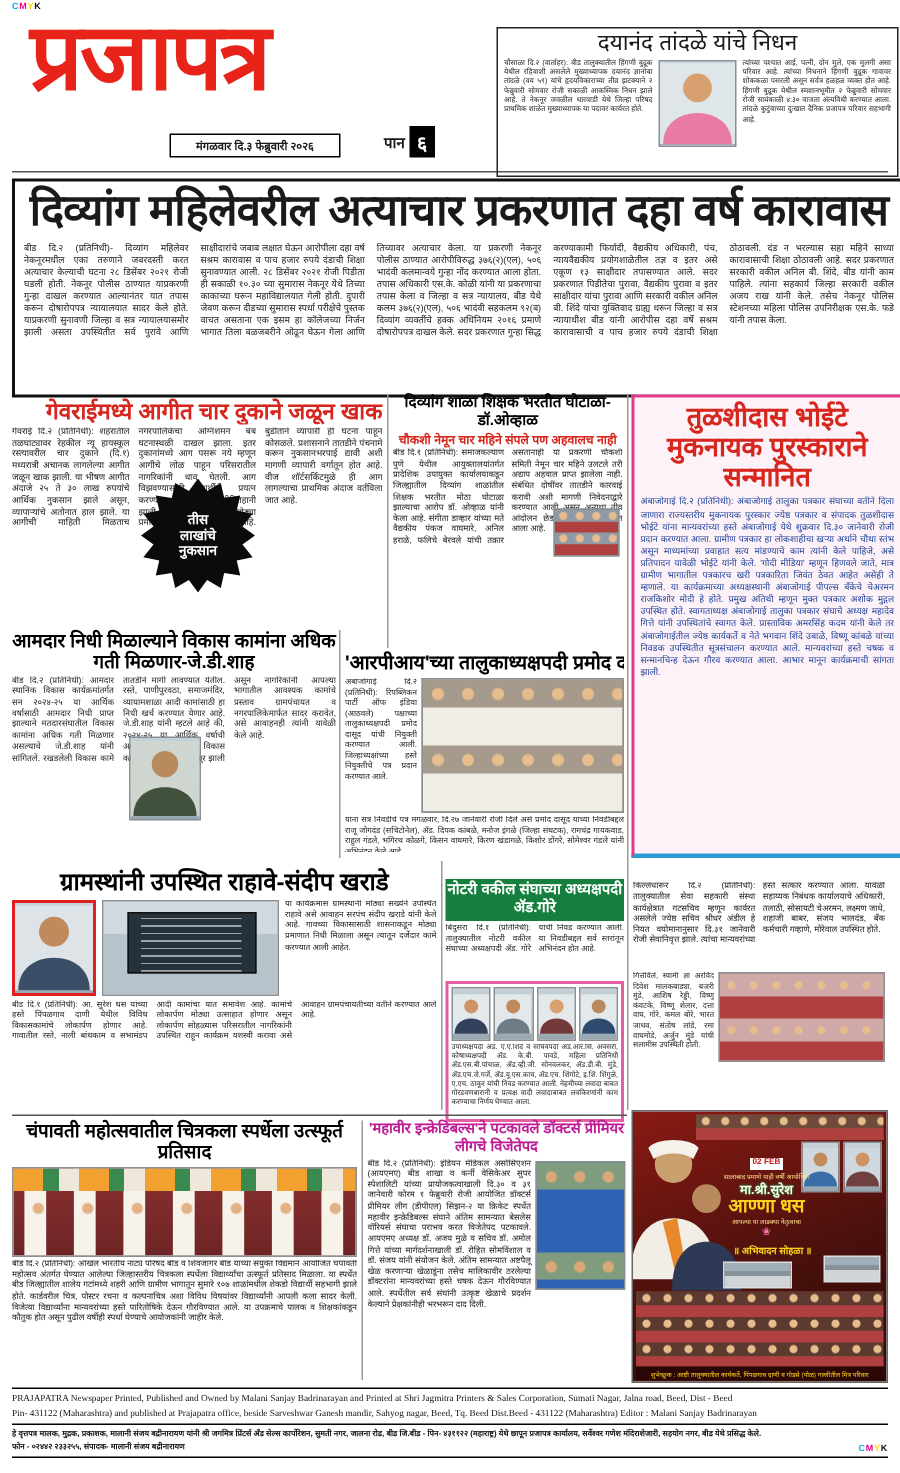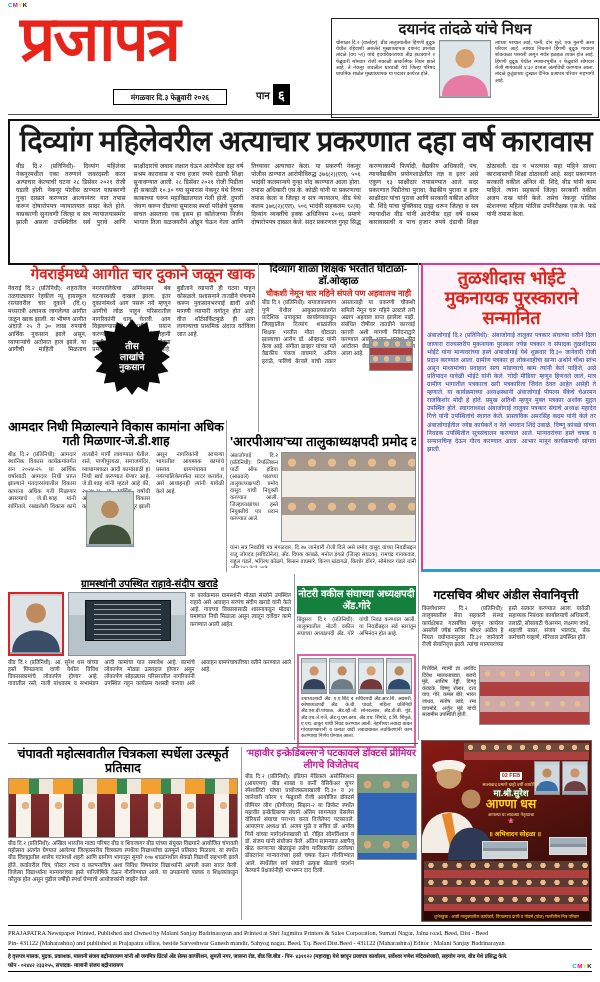--- a/index.html
+++ b/index.html
@@ -14,21 +14,21 @@
   
   .cmyk{font-size:6px;font-weight:700;letter-spacing:.5px;}
   .cmyk .c{color:#00aeef}.cmyk .m{color:#ec008c}.cmyk .y{color:#ffd400}.cmyk .k{color:#111}
   .masthead{font-size:62px;font-weight:900;color:#e8231a;line-height:.95;letter-spacing:-2px;}
   .datebox{border:1.2px solid #000;font-size:7.5px;font-weight:700;display:flex;align-items:center;justify-content:center;}
   .panlbl{font-size:10px;font-weight:900;}
   .panbox{display:inline-flex;align-items:center;justify-content:center;background:#000;color:#fff;
           width:17px;height:21px;font-size:13px;font-weight:900;margin-left:3px;vertical-align:middle;}
   
   .obit{border:1.2px solid #222;padding:2px 4px;}
-  .obit-h{font-size:15px;font-weight:700;text-align:center;line-height:1.1;}
+  .obit-h{font-size:15px;font-weight:400;text-align:center;line-height:1.1;}
   .obit-cols{display:flex;gap:4px;margin-top:2px;}
   .obit-col{flex:1;font-size:4.9px;}
   .ph{position:relative;border:1px solid #8a8f94;overflow:hidden;background:linear-gradient(#c6d2d9,#97a7b1);}
   .pav{display:block;width:100%;height:100%;}
   
   .lead{border:2px solid #111;padding:2px 6px;}
   .lead-h{font-size:29px;font-weight:900;text-align:center;letter-spacing:-.5px;line-height:1.25;white-space:nowrap;overflow:hidden;}
   .lead-b{margin-top:3px;column-count:5;column-gap:8px;font-size:6.1px;height:96px;overflow:hidden;}
   
   .h-red{color:#d6261d;font-weight:900;text-align:center;}
@@ -159,21 +159,21 @@
   <div class="abs" style="left:230px;top:432px;width:186px;height:140px;">
     <div class="h-blk nowrap" style="font-size:13px;">'आरपीआय'च्या तालुकाध्यक्षपदी प्रमोद दासूद</div>
     <div style="display:flex;gap:3px;margin-top:2px;">
       <div class="jt" style="flex:0 0 48px;font-size:5.4px;height:88px;overflow:hidden;">अंबाजोगाई दि.२ (प्रतिनिधी): रिपब्लिकन पार्टी ऑफ इंडिया (आठवले) पक्षाच्या तालुकाध्यक्षपदी प्रमोद दासूद यांची नियुक्ती करण्यात आली. जिल्हाध्यक्षांच्या हस्ते नियुक्तीचे पत्र प्रदान करण्यात आले.</div>
       <div class="ph crowd-lg" style="flex:1;height:88px;"></div>
     </div>
     <div class="jt" style="font-size:5.4px;margin-top:2px;height:24px;overflow:hidden;">यांना सत्र निवडीचे पत्र मंगळवार, दि.२७ जानेवारी रोजी दिले असे प्रमोद दासूद यांच्या निवडीबद्दल राजू जोगदंड (सचिटोनेल), ॲड. दिपक कांबळे, मनोज इंगळे (जिल्हा संघटक), रामचंद्र गायकवाड, राहुल गंडले, भगिरथ कोळगे, किसन वाघमारे, किरण खंडागळे, किशोर डोंगरे, सोमेश्वर गंडले यांनी अभिनंदन केले आहे.</div>
   </div>
 
   <div class="abs" style="left:8px;top:574px;width:283px;height:166px;">
-    <div class="h-blk" style="font-size:10px;margin:2px 0;text-decoration:underline;">ग्रामस्थांनी उपस्थित राहावे-संदीप खराडे</div>
+    <div class="h-blk" style="font-size:16px;margin:2px 0;">ग्रामस्थांनी उपस्थित राहावे-संदीप खराडे</div>
     <div style="display:flex;gap:4px;">
       <div class="ph" style="width:52px;height:60px;border:2px solid #e02020;">
         <svg class="pav" viewBox="0 0 24 26">
             <rect width="24" height="26" fill="#dde3e7"></rect>
             <circle cx="12" cy="8" r="4.6" fill="#c08a5c"></circle>
             <path d="M1 26c0-6.5 5-10 11-10s11 3.5 11 10z" fill="#3a4e68"></path>
           </svg>
       </div>
       <div class="ph" style="width:116px;height:62px;background:linear-gradient(#cfd9df 0 35%,#b7c3cb 35% 100%);">
         <div class="board"></div>
@@ -216,21 +216,20 @@
               <circle cx="12" cy="8" r="4.6" fill="#b98a5e"></circle>
               <path d="M1 26c0-6.5 5-10 11-10s11 3.5 11 10z" fill="#2e4a6e"></path>
             </svg>
           </div>
       </div>
       <div class="jt" style="font-size:4.8px;margin-top:2px;height:44px;overflow:hidden;">उपाध्यक्षपदी ॲड. ए.ए.शिंदे व सचिवपदी ॲड.आर.सि. अवसरी, कोषाध्यक्षपदी ॲड. के.बी. पावडे, महिला प्रतिनिधी ॲड.एस.बी.पांचाळ, ॲड.व्ही.जी. सोनवलकर, ॲड.डी.बी. मुंडे, ॲड.एच.जे.गर्जे, ॲड.यू.एस.काच, ॲड.एच. शिंगोटे, इ.शिं. शिंगुळे, ए.एच. ठाकूर यांची निवड करण्यात आली. नेहमीच्या लवादा बाबत गोरडवणबारानी व प्रत्यक्ष वादी लवादाबाबत लवकिरणांनी काम करण्याचा निर्णय घेण्यात आला.</div>
     </div>
   </div>
 
   <div class="abs" style="left:422px;top:586px;width:168px;height:154px;">
-    <div class="h-blk nowrap" style="font-size:12px;">गटसचिव श्रीधर अंडील सेवानिवृत्ती</div>
     <div class="cols2 jt" style="font-size:5.6px;margin-top:2px;height:58px;overflow:hidden;">किल्लेधारूर दि.२ (प्रतिनिधी): तालुक्यातील सेवा सहकारी संस्था कार्यक्षेत्रात गटसचिव म्हणून कार्यरत असलेले ज्येष्ठ सचिव श्रीधर अंडील हे नियत वयोमानानुसार दि.३१ जानेवारी रोजी सेवानिवृत्त झाले. त्यांचा मान्यवरांच्या हस्ते सत्कार करण्यात आला. यावेळी सहाय्यक निबंधक कार्यालयाचे अधिकारी, तलाठी, सोसायटी चेअरमन, लक्ष्मण जाधे, शहाजी बाबर, संजय भालदंड, बँक कर्मचारी गव्हाणे, मोरेवाल उपस्थित होते.</div>
     <div style="display:flex;gap:3px;margin-top:2px;">
       <div class="jt" style="flex:0 0 54px;font-size:5.1px;height:58px;overflow:hidden;">गित्तेविले, स्वामी ज्ञा अरविंद दिवेश मालकबाड्या, बजरी मुंडे, आशिष रेड्डी, विष्णू कंवटके, विष्णू शेलार, दत्ता वाघ, गोरे, कमल बोरे, भारत जाधव, संतोष लांडे, रमा वाघमोडे, अर्जुन मुंडे यांची सलामीस उपस्थिती होती.</div>
       <div class="ph crowd" style="flex:1;height:58px;background-size:15px 30px;background-color:#cfa8a8;"></div>
     </div>
   </div>
 
   <div class="hs" style="left:8px;top:743px;width:410px;"></div>
 
   <div class="abs" style="left:8px;top:747px;width:230px;height:173px;">

